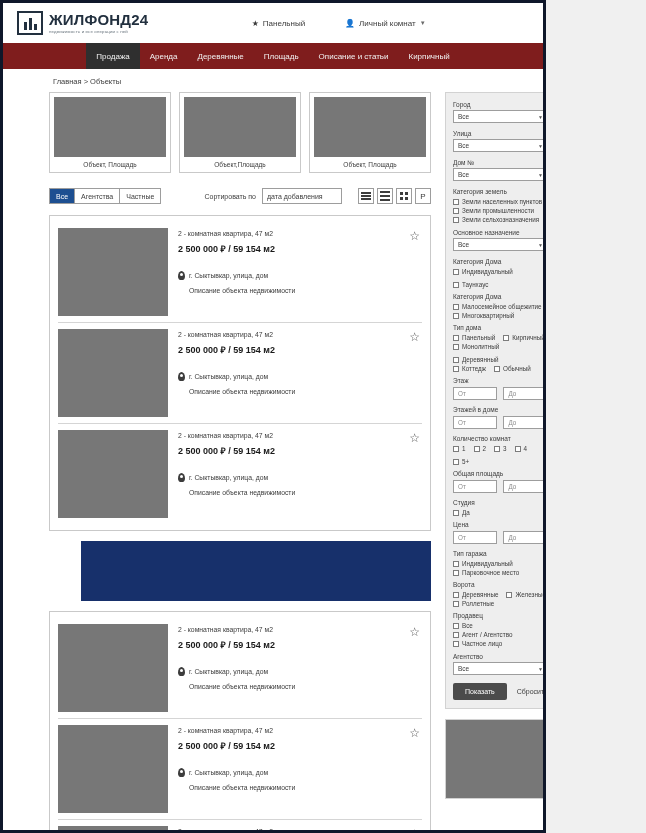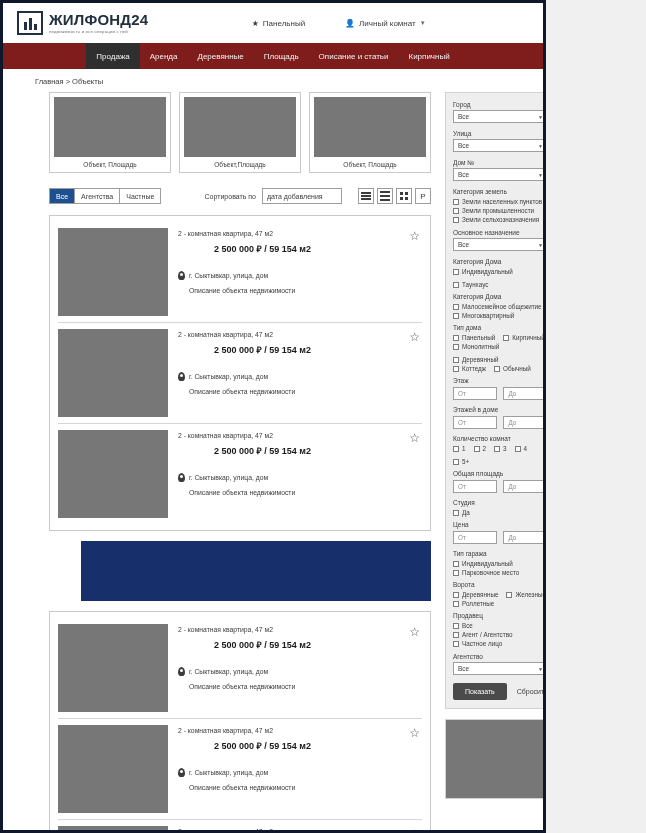--- a/index.html
+++ b/index.html
@@ -81,21 +81,21 @@
     display: flex; align-items: center;
     padding: 0 10px;
     white-space: nowrap;
   }
   .nav-item.active { background: #2f2f2f; }
 
   
   .breadcrumb {
     font-size: 7.5px;
     color: #3c3c3c;
-    padding: 8px 0 6px 32px;
+    padding: 8px 0 6px 50px;
   }
 
   
   .content {
     display: flex;
     padding: 0 46px 0 46px;
     gap: 14px;
     align-items: flex-start;
   }
   .col-main { width: 415px; }
@@ -187,21 +187,21 @@
     position: relative;
   }
   .listing:last-child { border-bottom: none; }
   .listing-thumb {
     width: 110px; height: 88px;
     background: #777;
     flex: 0 0 110px;
   }
   .listing-body { flex: 1; padding-top: 2px; }
   .l-title { font-size: 6.8px; color: #3c3c3c; }
-  .l-price { font-size: 9px; font-weight: bold; color: #1a1a1a; margin-top: 5px; margin-left: 36px; }
+  .l-price { font-size: 9px; font-weight: bold; color: #1a1a1a; margin-top: 5px; }
   .l-addr {
     font-size: 6.8px; color: #3c3c3c;
     margin-top: 16px;
     display: flex; align-items: center; gap: 4px;
   }
   .pin {
     width: 7px; height: 9px;
     background: #3c3c3c;
     border-radius: 50% 50% 50% 50% / 60% 60% 40% 40%;
     position: relative;

